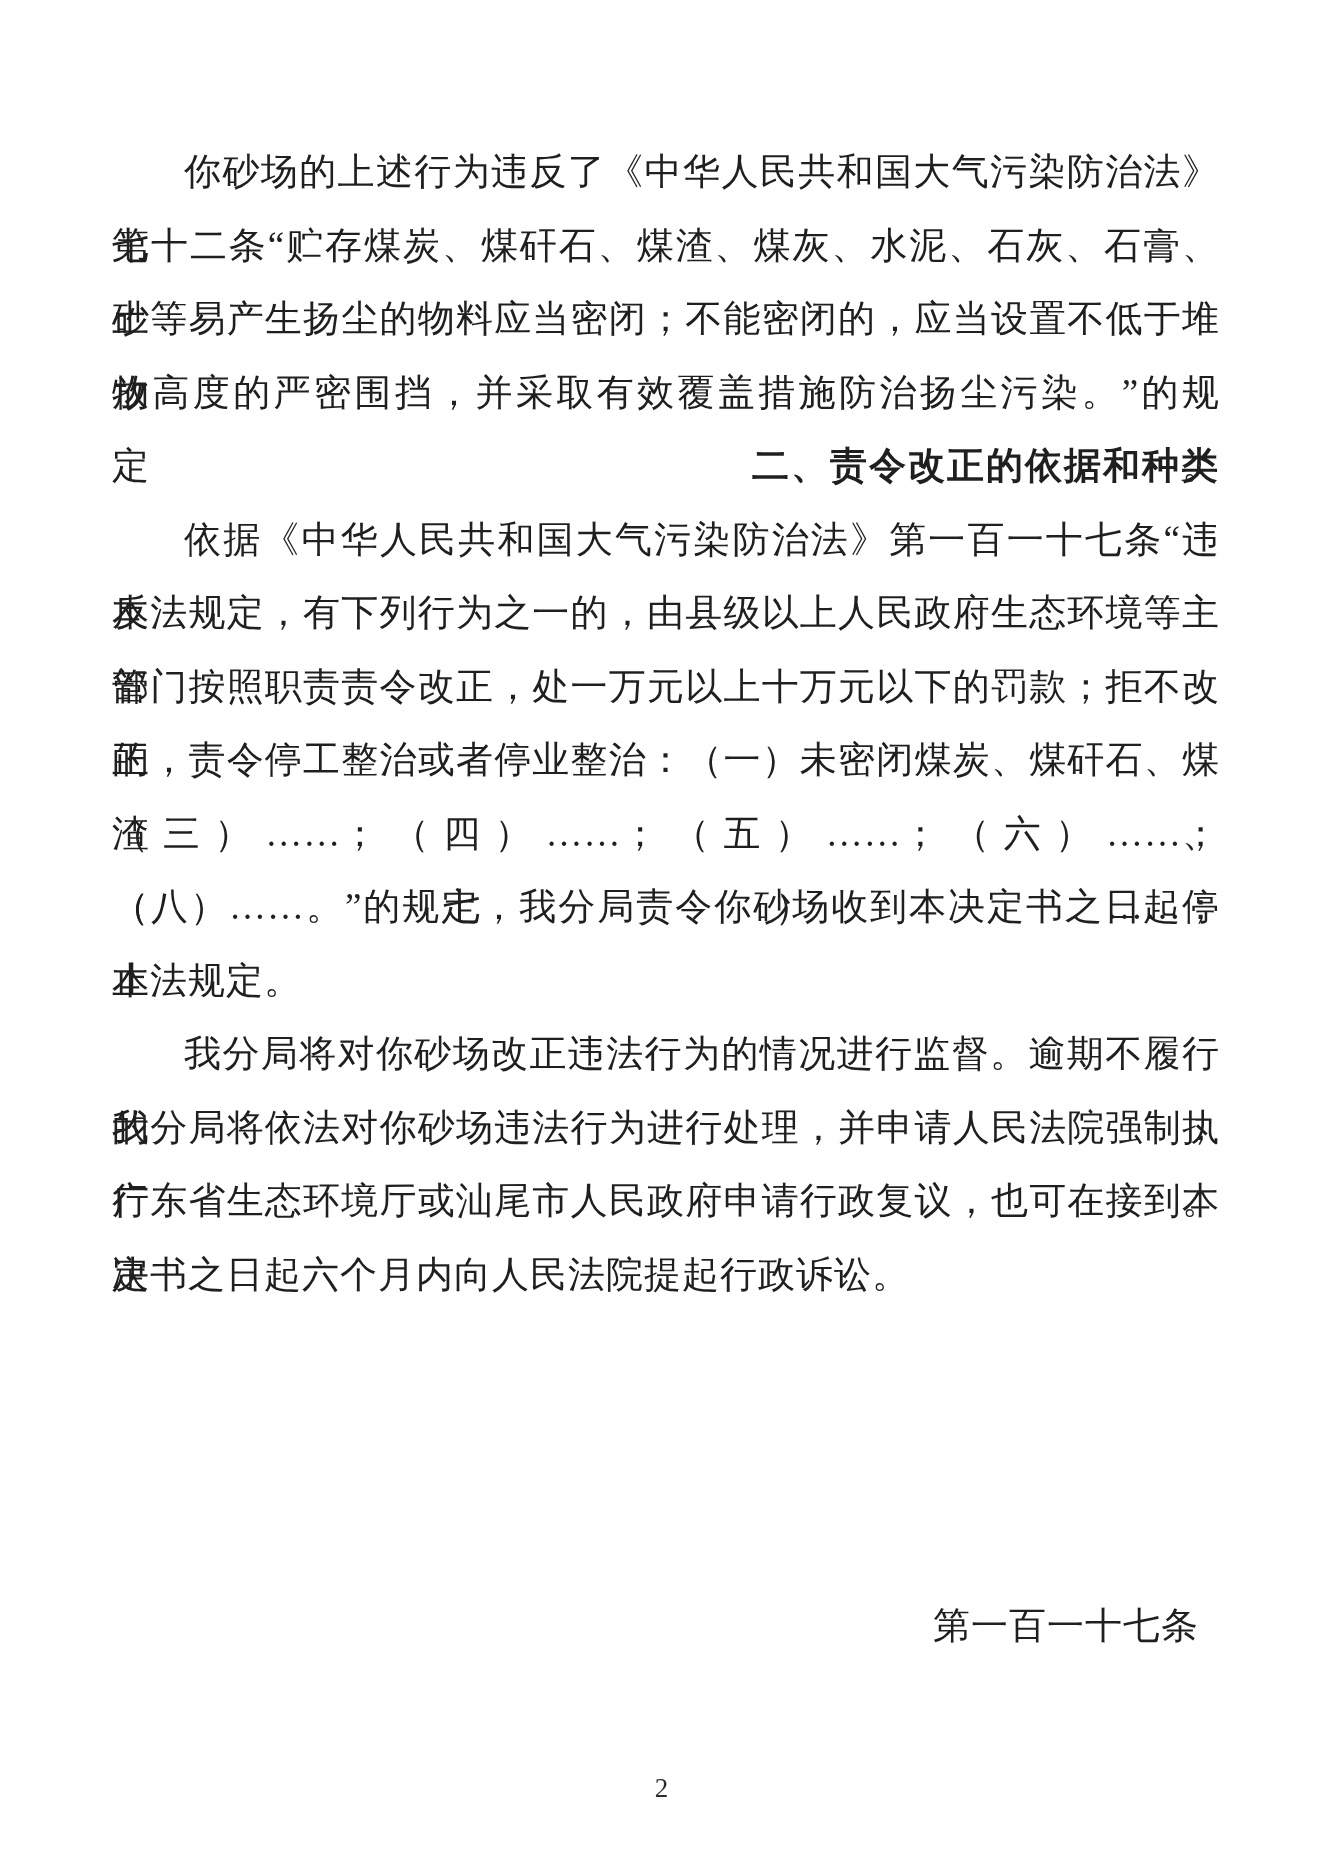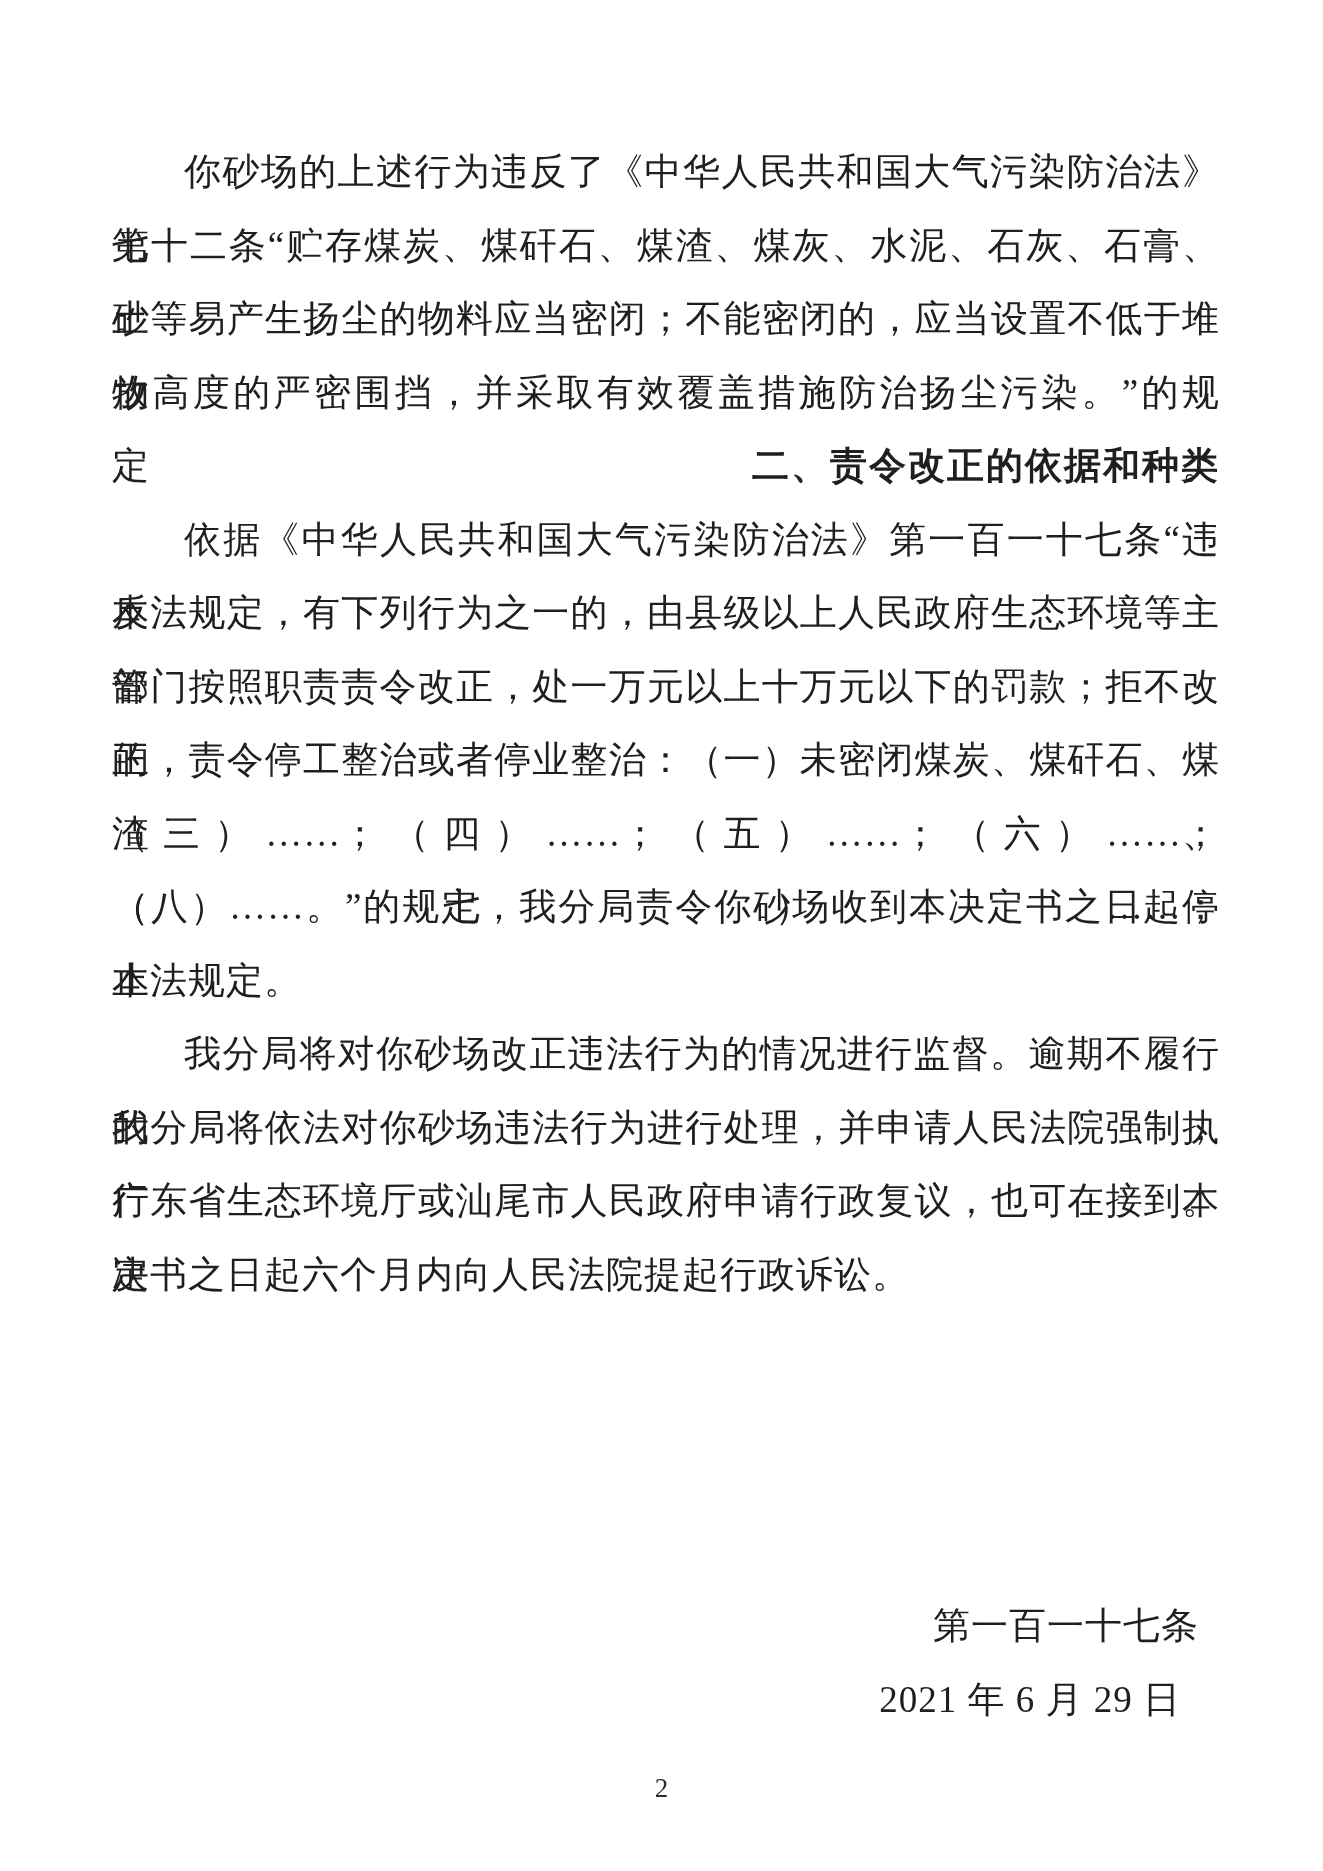--- a/index.html
+++ b/index.html
@@ -79,18 +79,17 @@
     <div class="line justify">（八）……。”的规定，我分局责令你砂场收到本决定书之日起停止</div>
     <div class="line">本法规定。</div>
     <div class="line indent justify">我分局将对你砂场改正违法行为的情况进行监督。逾期不履行的，</div>
     <div class="line justify">我分局将依法对你砂场违法行为进行处理，并申请人民法院强制执行。</div>
     <div class="line justify">广东省生态环境厅或汕尾市人民政府申请行政复议，也可在接到本决</div>
     <div class="line">定书之日起六个月内向人民法院提起行政诉讼。</div>
   </div>
 
   <div class="signature">
     <div class="sig-line sig-agency">第一百一十七条</div>
-    <div class="sig-line sig-date">2021 年 6 月 29 日</div>
   </div>
 
   <div class="page-number">2</div>
 
 </div>
 
 </body></html>

